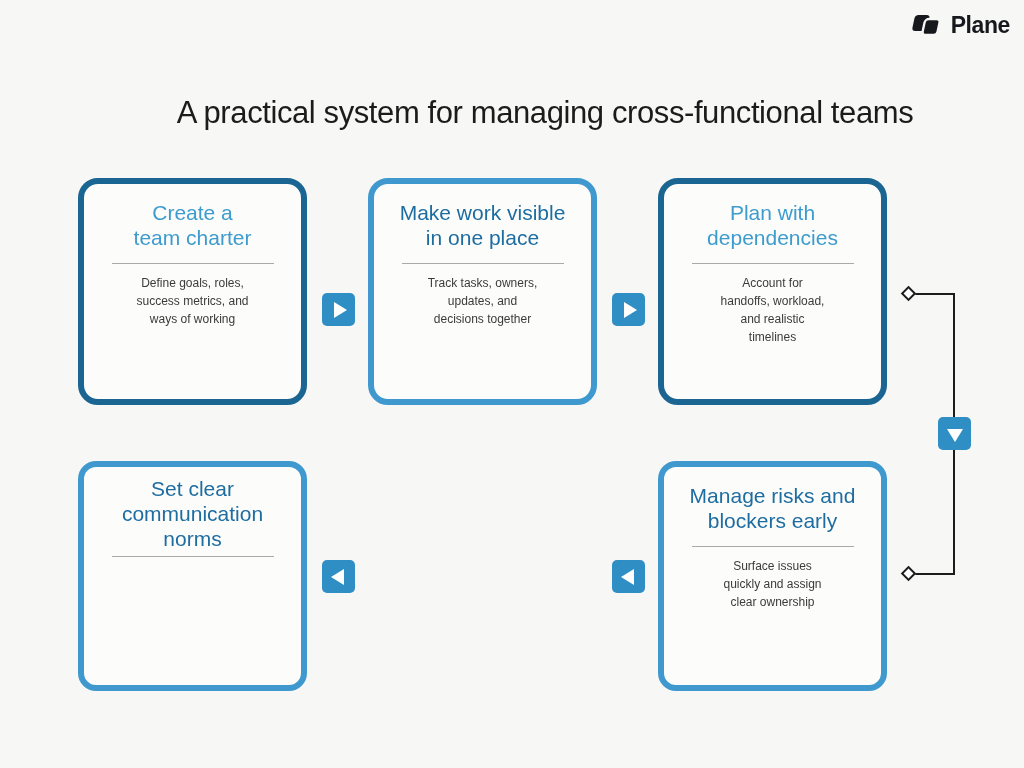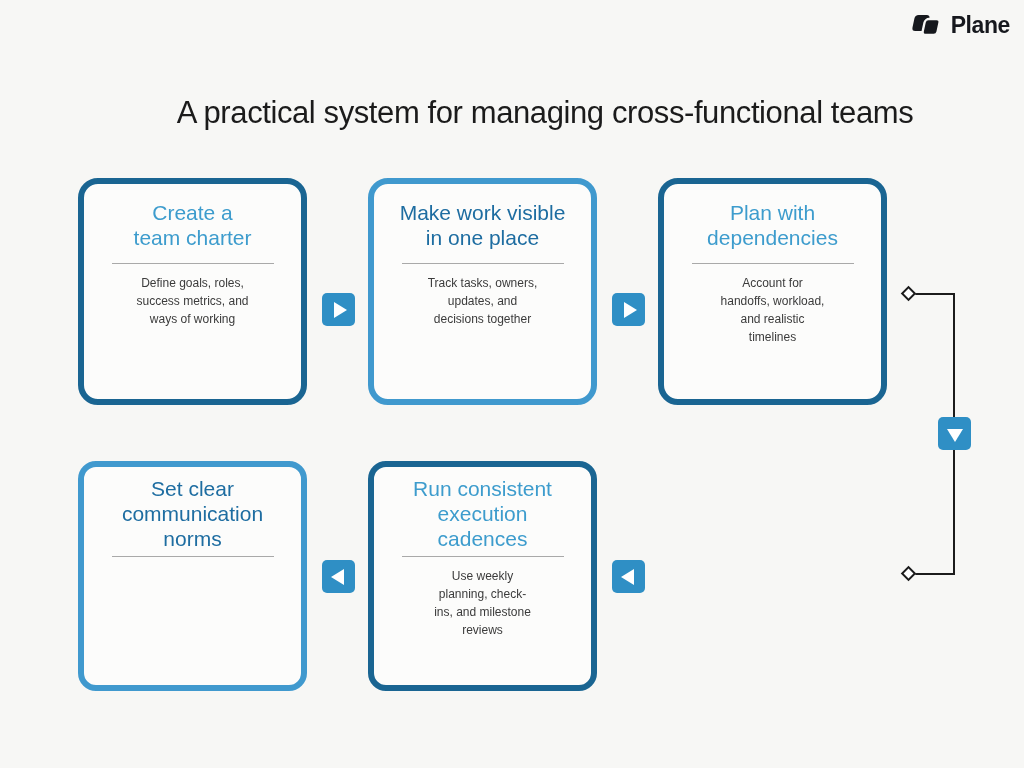--- a/index.html
+++ b/index.html
@@ -191,33 +191,31 @@
 
   <div class="card card--light row2 col1">
     <div class="card-title-wrap">
       <div class="card-title">Set clear
 communication
 norms</div>
     </div>
     <div class="card-divider"></div>
   </div>
 
-  <div class="card card--dark row2 col2">
-    <div class="card-title-wrap">
-      <div class="card-title">Run consistent
-execution
-cadences</div>
-    </div>
-    <div class="card-divider"></div>
-    <div class="card-body">Use weekly
-planning, check-
-ins, and milestone
-reviews</div>
-  </div>
-
+
+  <div class="card card--light row2 col3">
+    <div class="card-title-wrap">
+      <div class="card-title">Manage risks and
+blockers early</div>
+    </div>
+    <div class="card-divider"></div>
+    <div class="card-body">Surface issues
+quickly and assign
+clear ownership</div>
+  </div>
 
   <div class="arrow-chip" style="left:322px; top:293px;">
     <span class="tri tri-right"></span>
   </div>
   <div class="arrow-chip" style="left:612px; top:293px;">
     <span class="tri tri-right"></span>
   </div>
 
   <div class="conn-line conn-h1"></div>
   <div class="conn-line conn-v"></div>

